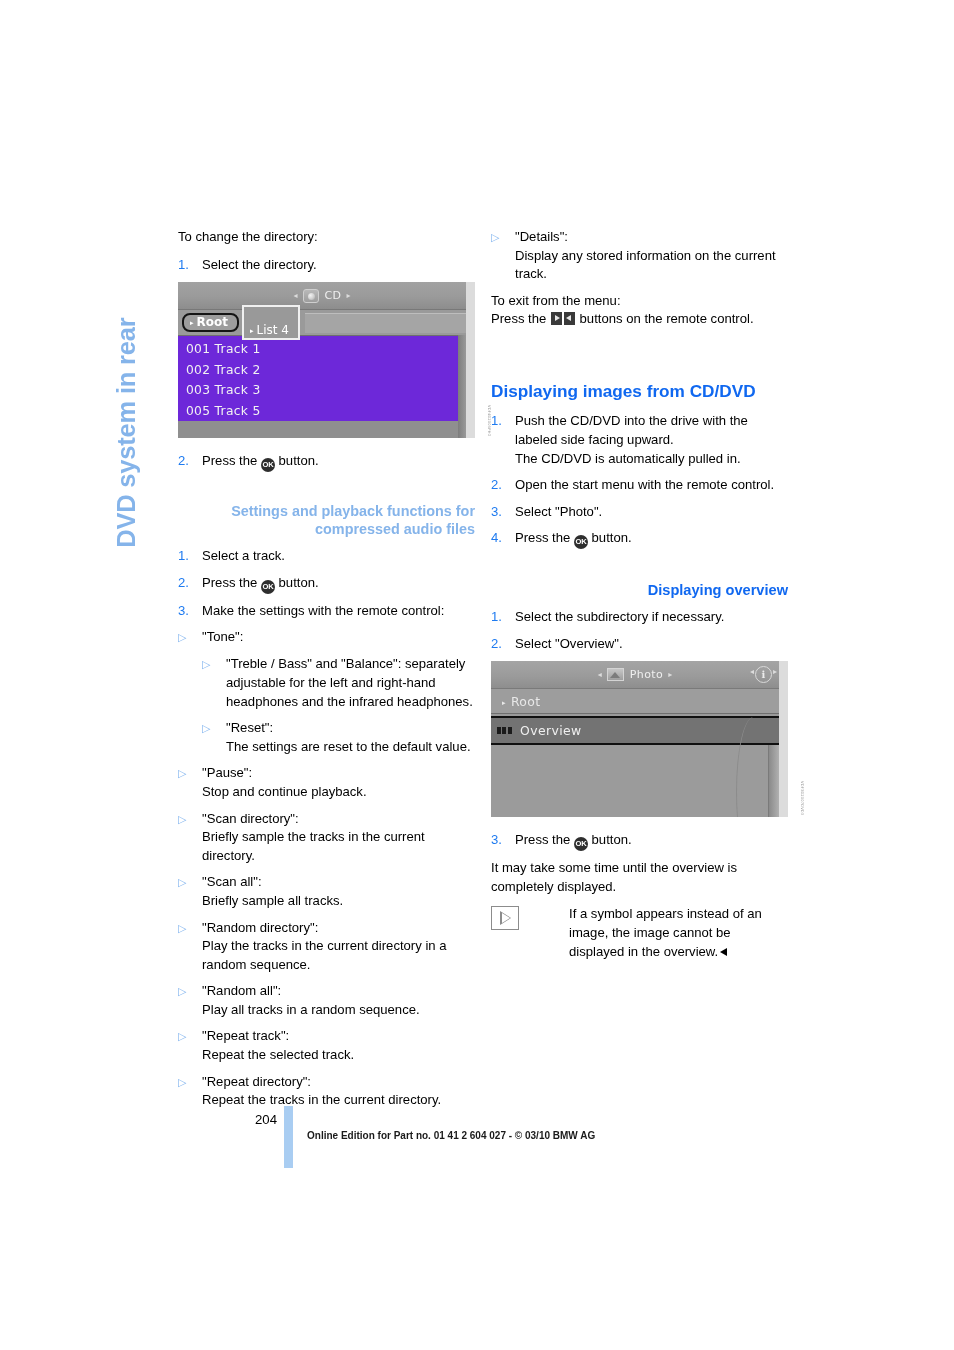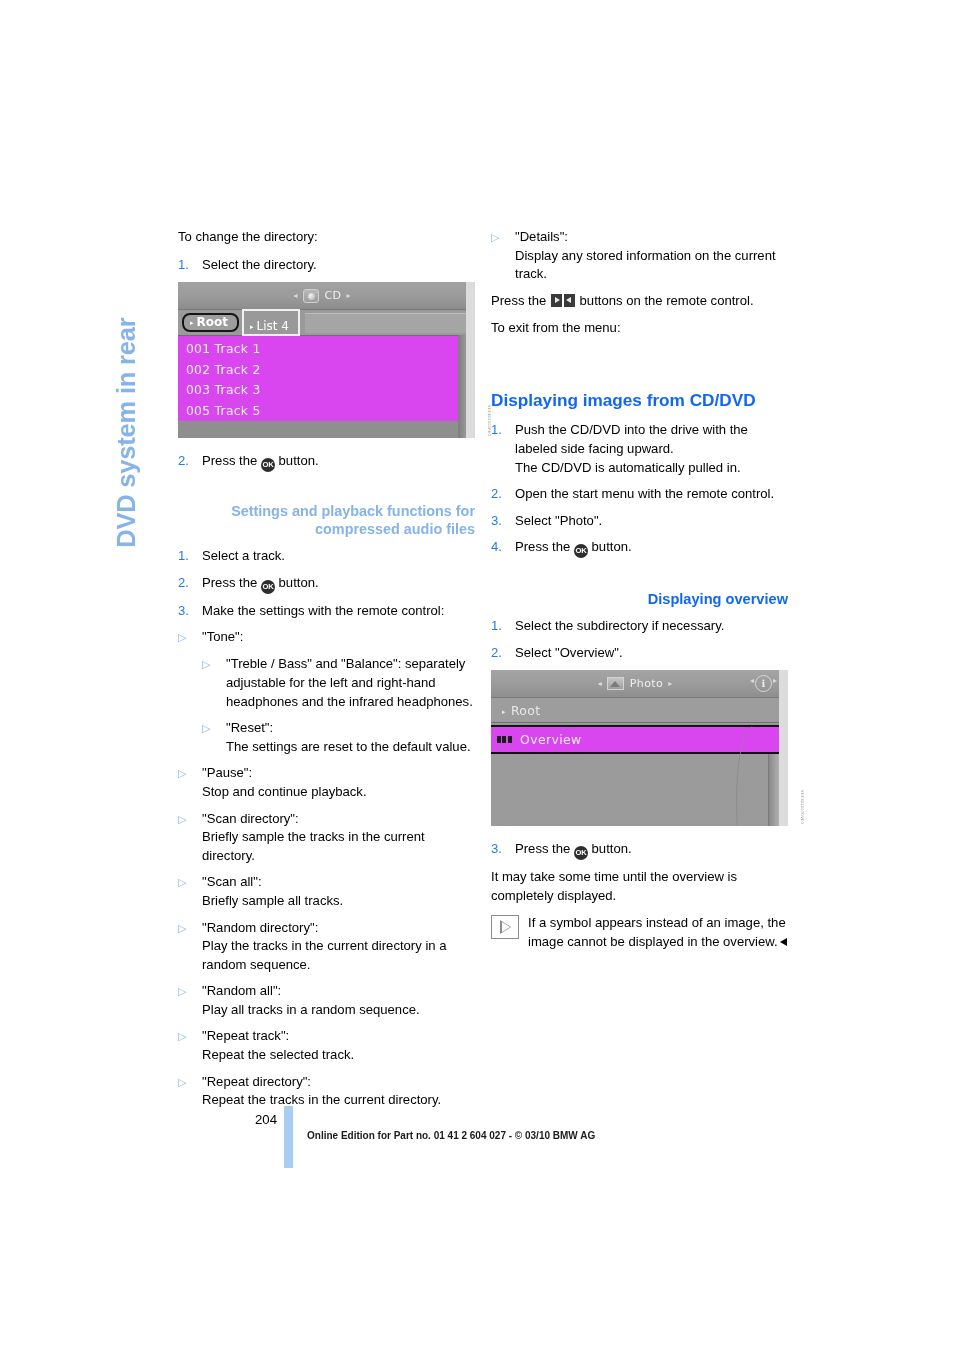--- a/index.html
+++ b/index.html
@@ -158,20 +158,21 @@
     right: 4px;
     border-right: 5px solid #e8e8e8;
   }
 
   
   .note {
     display: flex;
     font-size: 13.1px;
     line-height: 18.6px;
     margin-top: 8px;
+    gap: 41px;
   }
   .note-sym {
     flex: 0 0 auto;
     width: 26px;
     height: 22px;
     border: 1px solid #8c8c8c;
     margin-right: 9px;
     position: relative;
     top: 1px;
   }
@@ -289,32 +290,32 @@
     background: #9d9d9d;
     border: 2px solid #141414;
     border-radius: 8px;
     font-weight: bold;
     color: #ffffff;
     padding: 0px 9px 1px 6px;
   }
   .tab.sel {
     background: #999999;
     border: 2px solid #f0f0f0;
-    padding: 8px 9px 1px 6px;
+    padding: 16px 9px 1px 6px;
   }
   .tab-filler {
     flex: 1 1 auto;
     height: 19px;
     margin-left: 2px;
     background: #a5a5a5;
     border-top: 1px solid #bdbdbd;
   }
   .cd-list {
     padding: 3px 12px 0 8px;
-    background: #d946ef;
+    background: #6d28d9;
   }
   .cd-row {
     font-size: 12.3px;
     color: #f2f2f2;
     line-height: 20.5px;
     letter-spacing: 0.3px;
     white-space: nowrap;
   }
   .cd-scroll {
     position: absolute;
@@ -401,21 +402,21 @@
   }
   .ph-root-label {
     font-size: 12.4px;
     color: #e8e8e8;
     letter-spacing: 0.4px;
   }
   .ph-root-label .caret { font-size: 7px; margin-right: 5px; vertical-align: 1px; }
   .ph-overview {
     height: 25px;
     margin: 2px 0 0 0;
-    background: #d946ef;
+    background: #737373;
     border-top: 2px solid #101010;
     border-bottom: 2px solid #101010;
     display: flex;
     align-items: center;
     padding-left: 6px;
   }
   .grid-icon {
     display: inline-block;
     width: 15px; height: 7px;
     margin-right: 8px;
@@ -623,22 +624,22 @@
   <div class="col col-right">
 
     <div class="bullet">
       <span class="bullet-mark">▷</span>
       <span class="bullet-body">
         <span>"Details":</span><br>
         <span>Display any stored information on the current track.</span>
       </span>
     </div>
 
+    <p class="para nogap">To exit from the menu:</p>
     <p class="para"><span>Press the </span><span class="rc-btn fwd"></span><span class="rc-btn back"></span><span> buttons on the remote control.</span></p>
-    <p class="para nogap">To exit from the menu:</p>
 
     <h1 class="h-strong gap-top-lg">Displaying images from CD/DVD</h1>
 
     <div class="step">
       <span class="step-num">1.</span>
       <span class="step-body">
         <span>Push the CD/DVD into the drive with the labeled side facing upward.</span><br>
         <span>The CD/DVD is automatically pulled in.</span>
       </span>
     </div>

